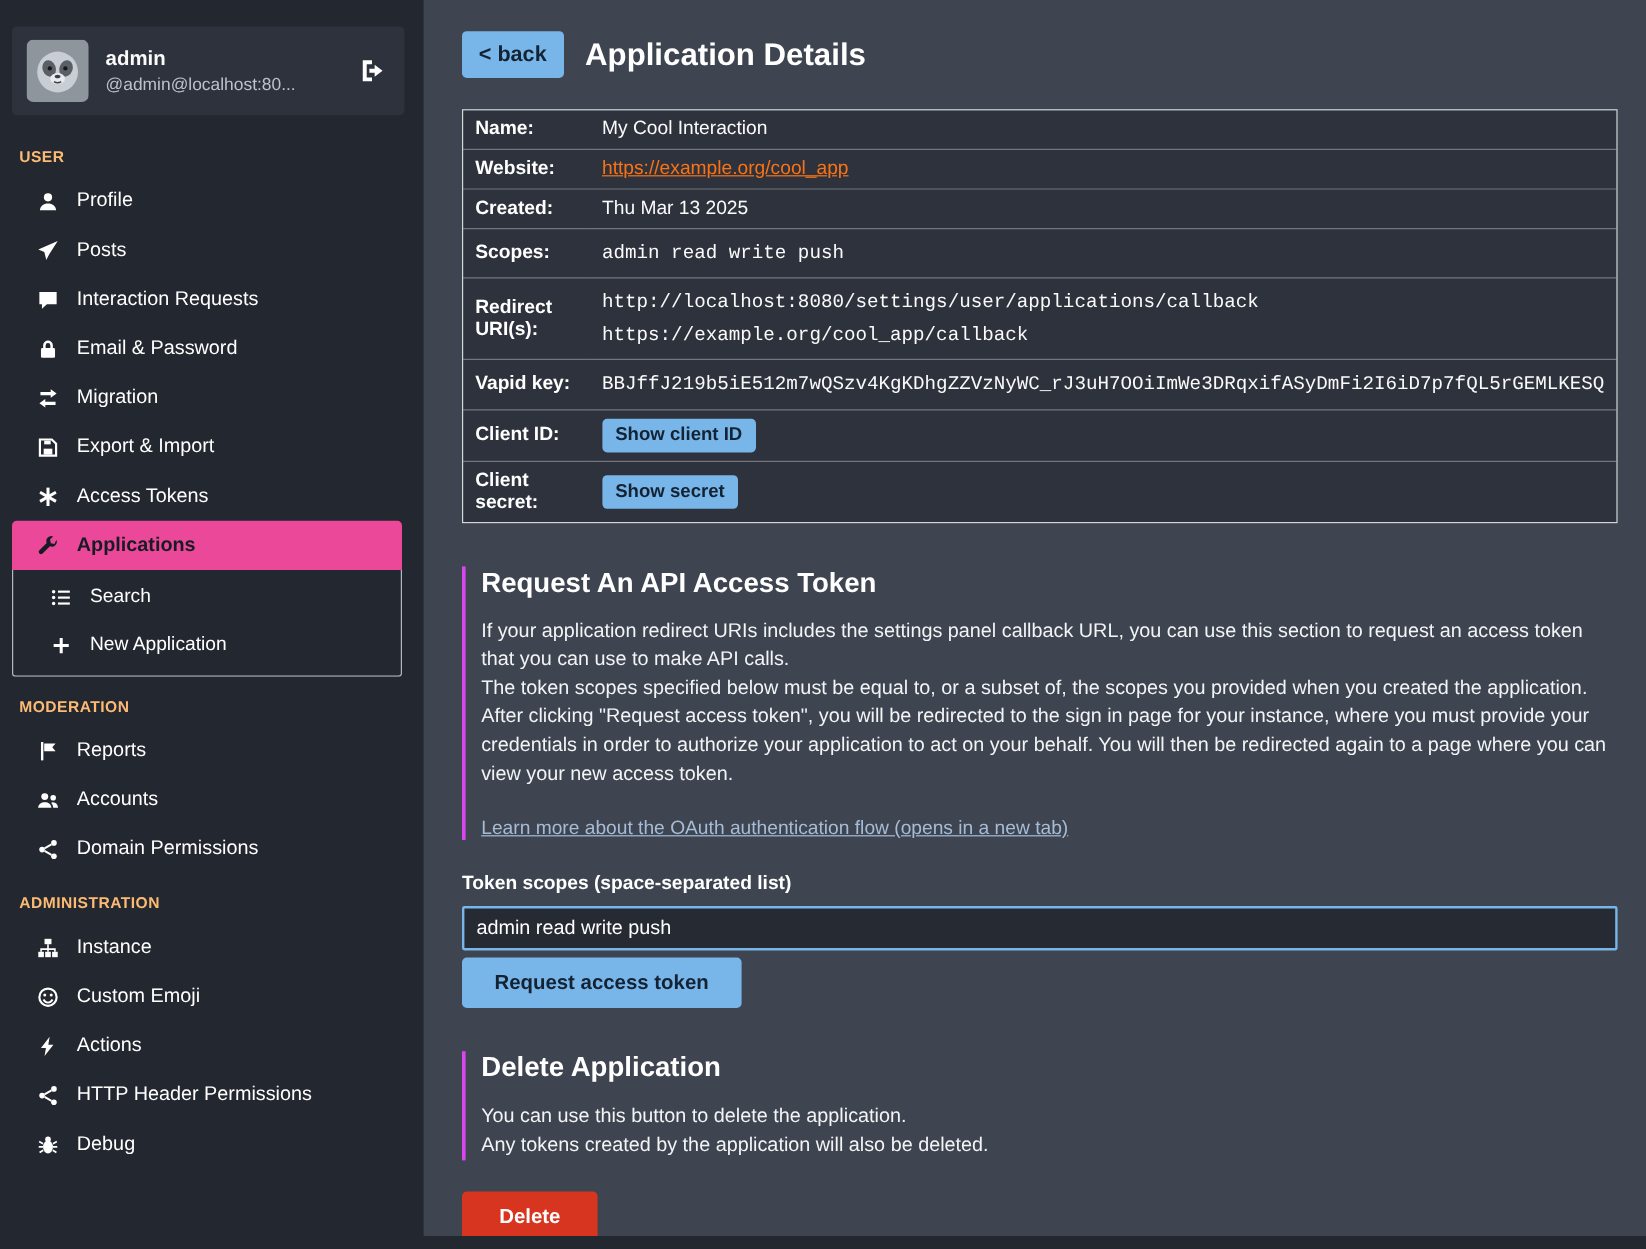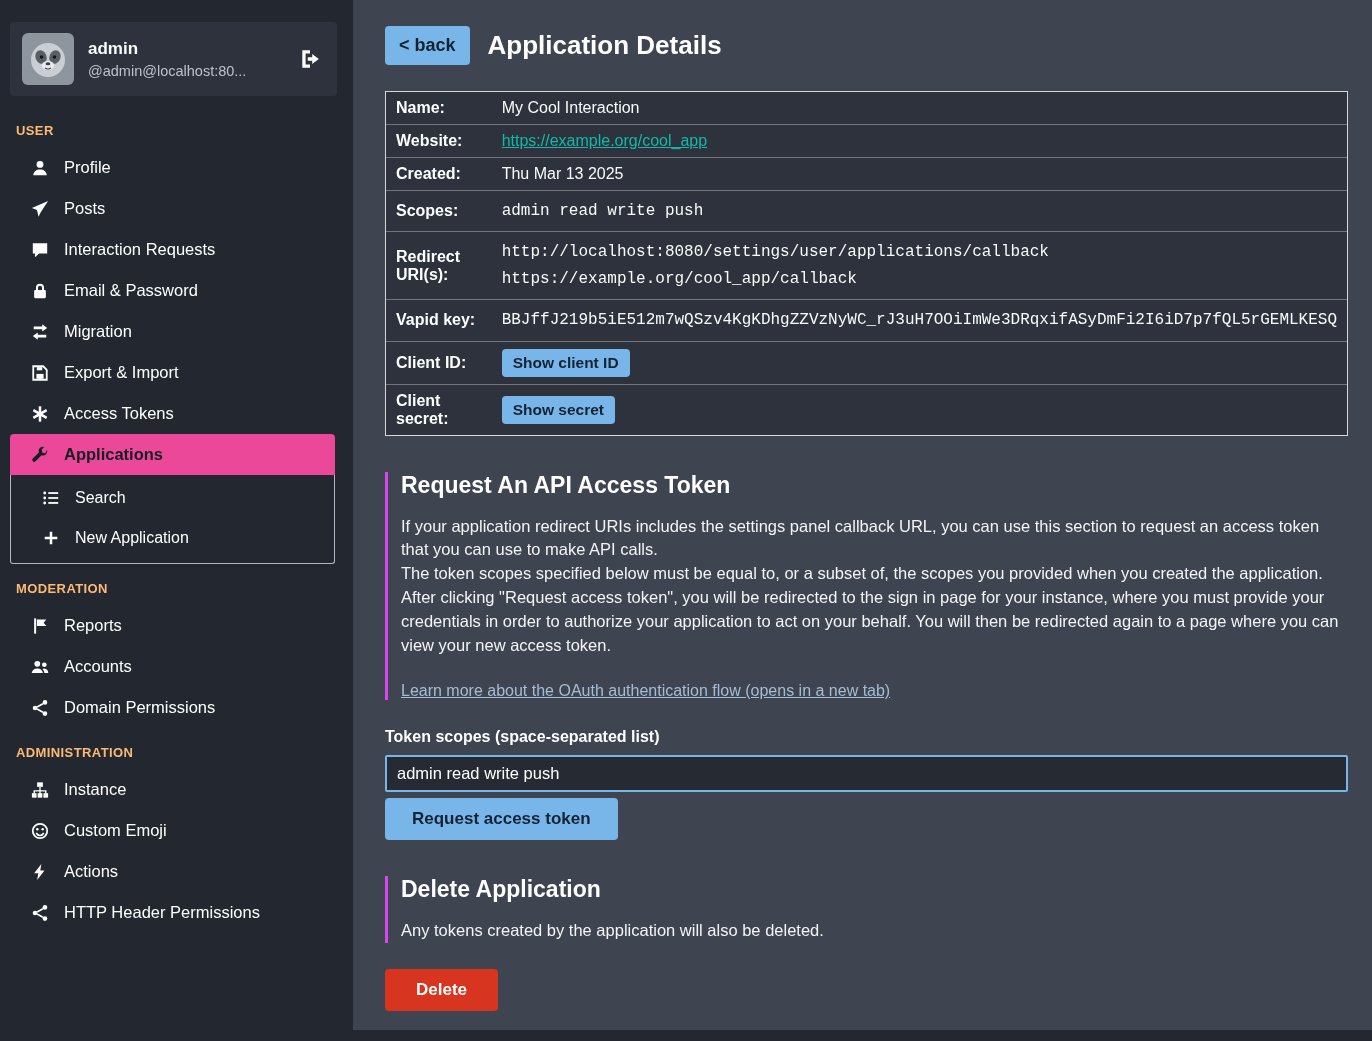--- a/index.html
+++ b/index.html
@@ -70,21 +70,21 @@
 
   .details-table {
     width: 100%; border-collapse: separate; border-spacing: 0;
     background: #2d323c; border: 1px solid #d4d8dd;
   }
   .details-table td { padding: 7px 10px; font-size: 16px; vertical-align: middle; }
   .details-table tr + tr td { border-top: 1px solid rgba(255,255,255,.33); }
   .details-table td.lbl { width: 192px; font-weight: bold; color: #ffffff; }
   .mono { font-family: "Liberation Mono", "DejaVu Sans Mono", monospace; font-size: 13.8px; line-height: 1.65; }
   .nowrap { white-space: nowrap; }
-  a.table-link { color: #14b8a6; margin-top: 16px; }
+  a.table-link { color: #f97316; margin-top: 16px; }
   .btn-small { font-size: 15.5px; padding: 5px 11px; }
 
   .section { border-left: 3px solid #d946ef; padding-left: 13px; margin-top: 36px; }
   .section h2 { margin: 0 0 16px; font-size: 23px; color: #ffffff; }
   .section p { margin: 0; font-size: 16.5px; line-height: 1.45; color: #f3f4f6; }
   .oauth-link { display: inline-block; margin-top: 24px; color: #a6bcd6; font-size: 16px; }
 
   .field-label { font-weight: bold; font-size: 16px; margin: 28px 0 9px; color: #ffffff; }
   .text-input {
     width: 100%;
@@ -297,20 +297,30 @@
         <span class="icon">
           <svg viewBox="0 0 20 20" width="18" height="18" fill="currentColor">
             <circle cx="15.5" cy="3.8" r="2.6"></circle>
             <circle cx="4.5" cy="10" r="2.6"></circle>
             <circle cx="15.5" cy="16.2" r="2.6"></circle>
             <path d="M6.8 8.8l6.4-3.6M6.8 11.2l6.4 3.6" stroke="currentColor" stroke-width="1.8" fill="none"></path>
           </svg>
         </span>
         <span>HTTP Header Permissions</span>
       </div>
+      <div class="nav-item">
+        <span class="icon">
+          <svg viewBox="0 0 20 20" width="18" height="18" fill="currentColor">
+            <circle cx="10" cy="5" r="2.6"></circle>
+            <ellipse cx="10" cy="12" rx="4.6" ry="6"></ellipse>
+            <path d="M5.4 9 1.8 7M5.4 12H1.4M5.6 15l-3.4 2.2M14.6 9l3.6-2M14.6 12h4M14.4 15l3.4 2.2" stroke="currentColor" stroke-width="1.6" fill="none"></path>
+          </svg>
+        </span>
+        <span>Debug</span>
+      </div>
     </nav>
 </aside>
 
 <div class="main">
 
   <div class="page-header">
     <button class="btn btn-back">&lt; back</button>
     <h1 class="page-title">Application Details</h1>
   </div>
 
@@ -363,17 +373,18 @@
   </div>
 
   <div class="field-label">Token scopes (space-separated list)</div>
   <input type="text" class="text-input" value="admin read write push" style="">
   <div>
     <button class="btn btn-request">Request access token</button>
   </div>
 
   <div class="section">
     <h2>Delete Application</h2>
+    <p>You can use this button to delete the application.</p>
     <p>Any tokens created by the application will also be deleted.</p>
   </div>
   <button class="btn-delete">Delete</button>
 
 </div>
 
 </body></html>

